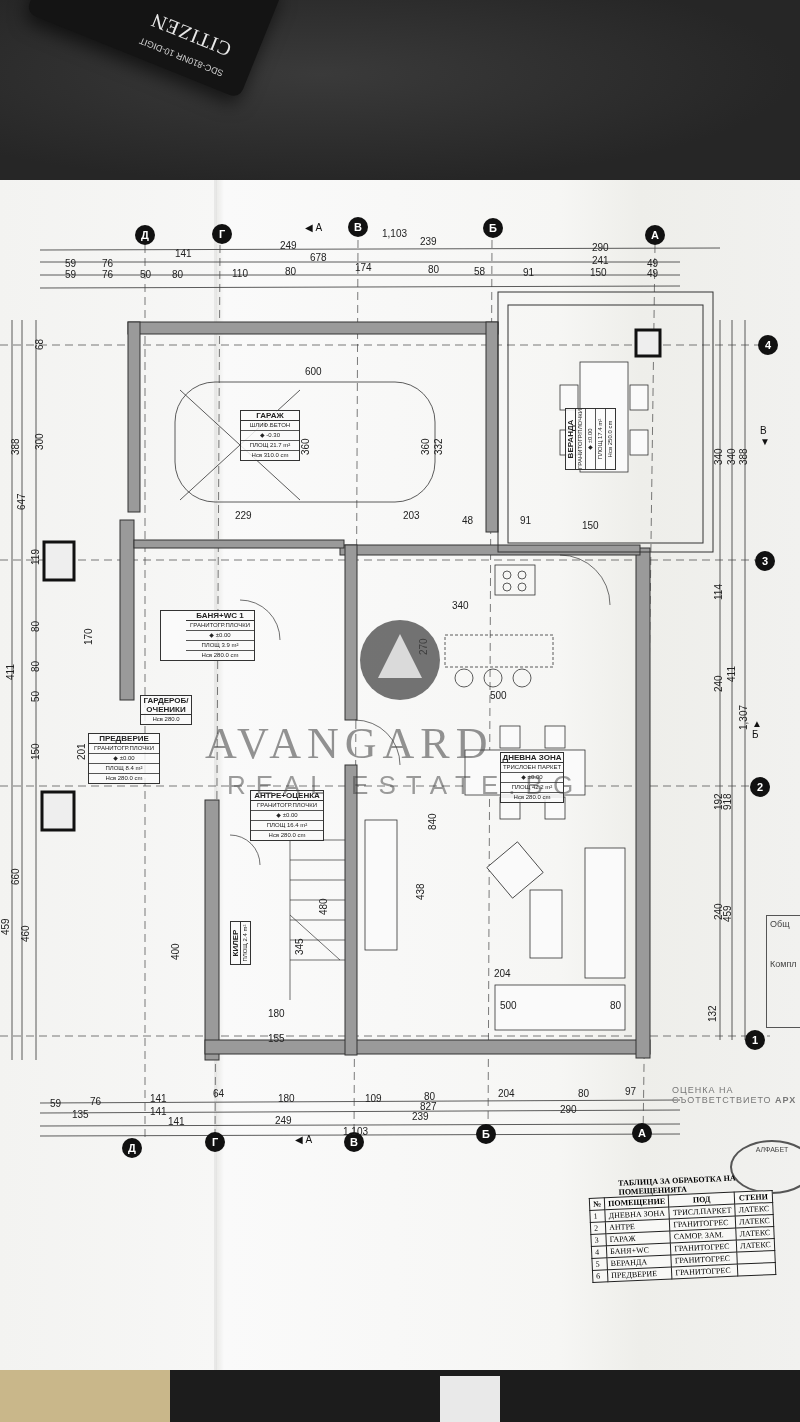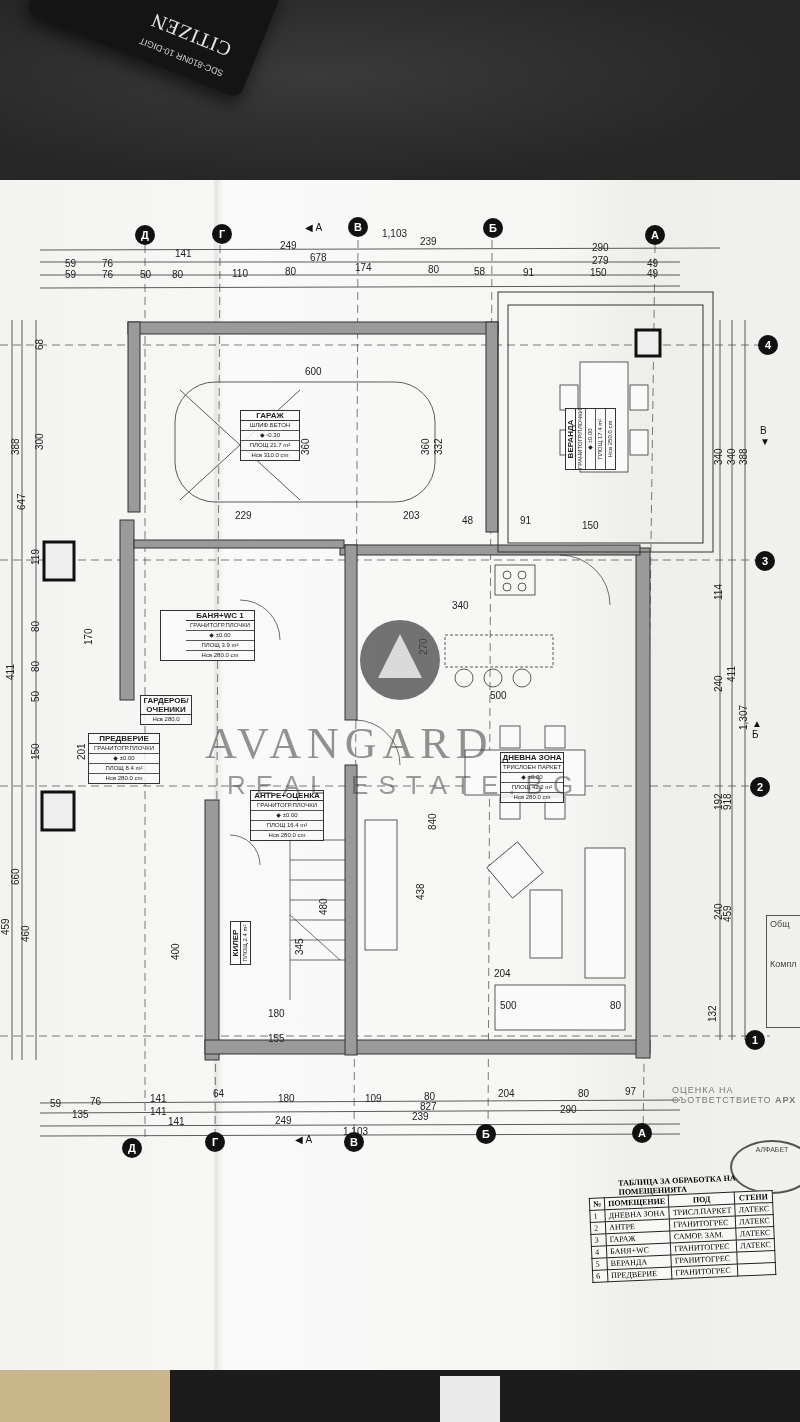--- a/index.html
+++ b/index.html
@@ -182,21 +182,21 @@
 <div class="section-mark" style="left:295px;top:1134px;">◀ <span>А</span></div>
 <div class="section-mark" style="left:760px;top:425px;"><span>В</span><br>▼</div>
 <div class="section-mark" style="left:752px;top:718px;">▲<br><span>Б</span></div>
 
 <div class="dim" style="left:382px;top:228px;">1,103</div>
 <div class="dim" style="left:280px;top:240px;">249</div>
 <div class="dim" style="left:420px;top:236px;">239</div>
 <div class="dim" style="left:592px;top:242px;">290</div>
 <div class="dim" style="left:175px;top:248px;">141</div>
 <div class="dim" style="left:310px;top:252px;">678</div>
-<div class="dim" style="left:592px;top:255px;">279</div>
+<div class="dim" style="left:592px;top:255px;">241</div>
 <div class="dim" style="left:65px;top:258px;">59</div>
 <div class="dim" style="left:102px;top:258px;">76</div>
 <div class="dim" style="left:647px;top:258px;">49</div>
 <div class="dim" style="left:65px;top:269px;">59</div>
 <div class="dim" style="left:102px;top:269px;">76</div>
 <div class="dim" style="left:140px;top:269px;">50</div>
 <div class="dim" style="left:172px;top:269px;">80</div>
 <div class="dim" style="left:232px;top:268px;">110</div>
 <div class="dim" style="left:285px;top:266px;">80</div>
 <div class="dim" style="left:355px;top:262px;">174</div>

